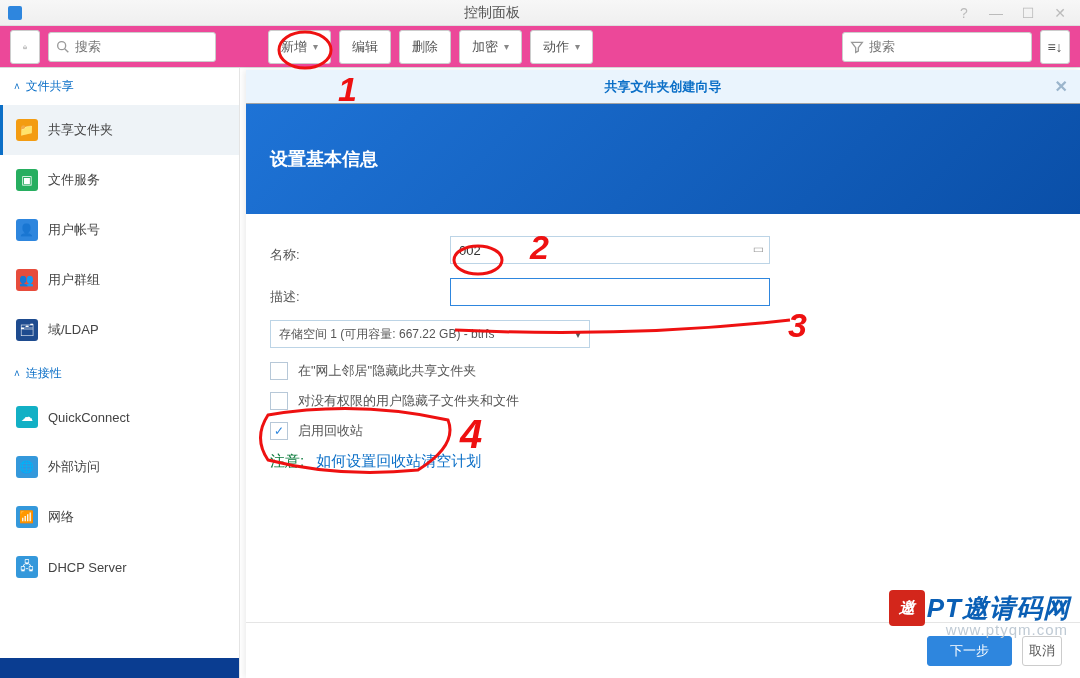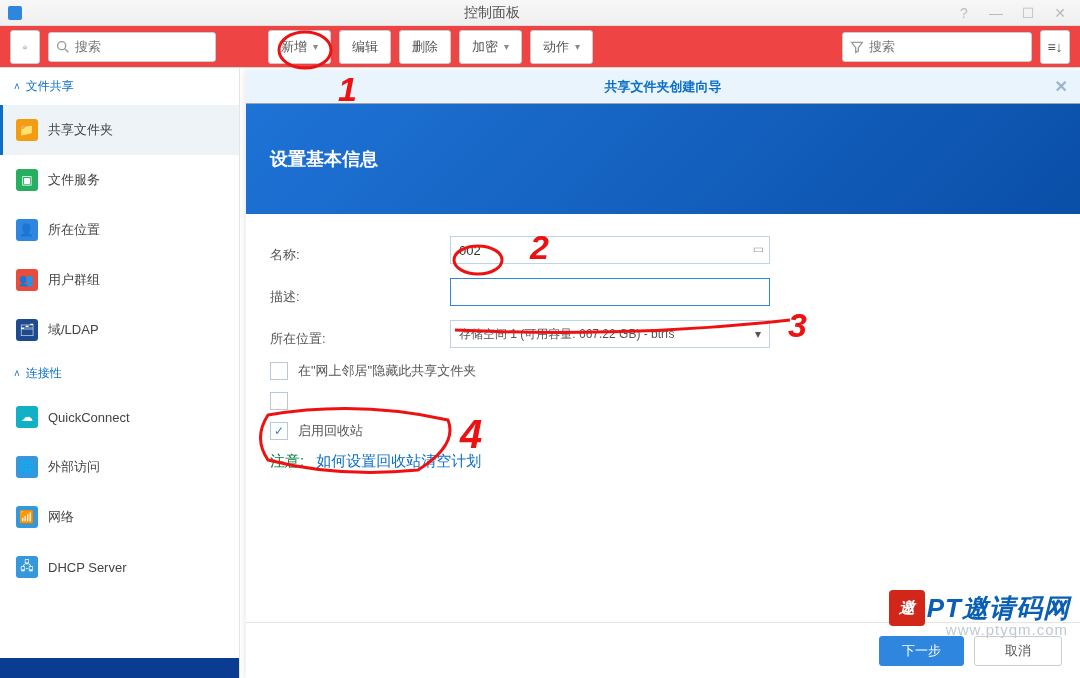--- a/index.html
+++ b/index.html
@@ -5,21 +5,21 @@
 * { box-sizing: border-box; margin: 0; padding: 0; font-family: "Microsoft YaHei", Arial, sans-serif; }
 body { width: 1080px; height: 678px; background: #fff; position: relative; overflow: hidden; }
 
 
 .titlebar { height: 26px; background: linear-gradient(#f7f7f7,#efefef); border-bottom: 1px solid #ddd; display: flex; align-items: center; }
 .titlebar .title { flex: 1; text-align: center; font-size: 14px; color: #555; }
 .titlebar .win-controls { display: flex; gap: 12px; padding-right: 10px; color: #bbb; font-size: 14px; }
 .titlebar .icon-box { width: 20px; display:flex; justify-content:center; }
 
 
-.toolbar { height: 42px; background: #ef4444; border-bottom: 1px solid #d8d8d8; display: flex; align-items: center; padding: 0 10px; gap: 8px; }
+.toolbar { height: 42px; background: #ec4899; border-bottom: 1px solid #d8d8d8; display: flex; align-items: center; padding: 0 10px; gap: 8px; }
 .btn { height: 30px; padding: 16px 12px; border: 1px solid #ccc; background: #fff; border-radius: 3px; font-size: 13px; color: #555; display: inline-flex; align-items: center; gap: 4px; cursor: pointer; }
 .btn-icon { width: 30px; justify-content: center; }
 .search-box { height: 30px; border: 1px solid #ccc; background: #fff; border-radius: 3px; display: flex; align-items: center; padding: 0 6px; gap: 4px; }
 .search-box input { border: none; outline: none; font-size: 13px; color: #555; width: 120px; }
 .search-left { width: 168px; }
 .spacer { flex: 1; }
 .caret::after { content: "▾"; font-size: 10px; margin-left: 2px; color: #888; }
 
 
 .content { display: flex; height: calc(678px - 26px - 42px); }
@@ -52,21 +52,21 @@
 .txt-in { width: 320px; height: 28px; border: 1px solid #bcd4e6; padding: 0 8px; font-size: 13px; color: #333; outline: none; }
 .select-box { width: 320px; height: 28px; border: 1px solid #bcd4e6; padding: 0 8px; font-size: 12px; color: #555; display: flex; align-items: center; justify-content: space-between; cursor: pointer; }
 .chk-row { display: flex; align-items: center; gap: 10px; font-size: 13px; color: #555; margin-bottom: 12px; }
 .chk-row.indent { margin-left: 26px; }
 .chkb { width: 18px; height: 18px; border: 1px solid #b7c8d8; display: inline-flex; align-items: center; justify-content: center; font-size: 12px; color: #2e86de; }
 .chkb.checked::after { content: "✓"; }
 .note { font-size: 15px; color: #0b7a3b; }
 .note a { color: #0b6fc7; text-decoration: none; margin-left: 8px; }
 .modal-footer { height: 56px; border-top: 1px solid #e5e5e5; display: flex; align-items: center; justify-content: flex-end; gap: 10px; padding: 0 18px; }
 .btn-primary { background: #2e86de; border-color: #2e86de; color: #fff; padding: 0 22px; }
-.btn-plain { background: #fff; color: #555; padding: 0 30px; }
+.btn-plain { background: #fff; color: #555; padding: 0 6px; }
 
 
 .anno { position: absolute; pointer-events: none; }
 .anno svg { overflow: visible; }
 
 
 .watermark { position: absolute; right: 10px; bottom: 52px; display: flex; align-items: center; gap: 2px; font-weight: 900; font-style: italic; }
 .wm-red { background: #d3261b; color: #fff; width: 36px; height: 36px; display: flex; align-items: center; justify-content: center; border-radius: 4px; font-size: 16px; }
 .wm-txt { color: #0a5fb5; font-size: 26px; letter-spacing: 1px; }
 .wm-sub { position: absolute; right: 12px; bottom: 40px; font-size: 15px; color: #bfcad4; letter-spacing: 1px; }
@@ -140,21 +140,21 @@
     <div class="side-item active">
       <span class="s-icon ic-orange">📁</span>
       <span>共享文件夹</span>
     </div>
     <div class="side-item">
       <span class="s-icon ic-green">▣</span>
       <span>文件服务</span>
     </div>
     <div class="side-item">
       <span class="s-icon ic-blue">👤</span>
-      <span>所在位置</span>
+      <span>用户帐号</span>
     </div>
     <div class="side-item">
       <span class="s-icon ic-red">👥</span>
       <span>用户群组</span>
     </div>
     <div class="side-item">
       <span class="s-icon ic-navy">🗂</span>
       <span>域/LDAP</span>
     </div>
     <div class="side-section">
@@ -196,33 +196,33 @@
       <div class="input-wrap">
         <input class="txt-in" value="002" style="">
         <span class="id-icon">▭</span>
       </div>
     </div>
     <div class="form-row">
       <label>描述:</label>
       <input class="txt-in" style="border-color: rgb(46, 134, 222);" value="">
     </div>
     <div class="form-row">
-      <label>所在位置:</label>
       <div class="select-box">
         <span>存储空间 1 (可用容量: 667.22 GB) - btrfs</span>
         <span>▾</span>
       </div>
     </div>
 
     <div class="chk-row">
       <span class="chkb"></span>
       <span>在"网上邻居"隐藏此共享文件夹</span>
     </div>
     <div class="chk-row">
       <span class="chkb"></span>
+      <span>对没有权限的用户隐藏子文件夹和文件</span>
     </div>
     <div class="chk-row">
       <span class="chkb checked"></span>
       <span>启用回收站</span>
     </div>
 
     <div class="note">
       <span>注意:</span>
       <a href="#">如何设置回收站清空计划</a>
     </div>

